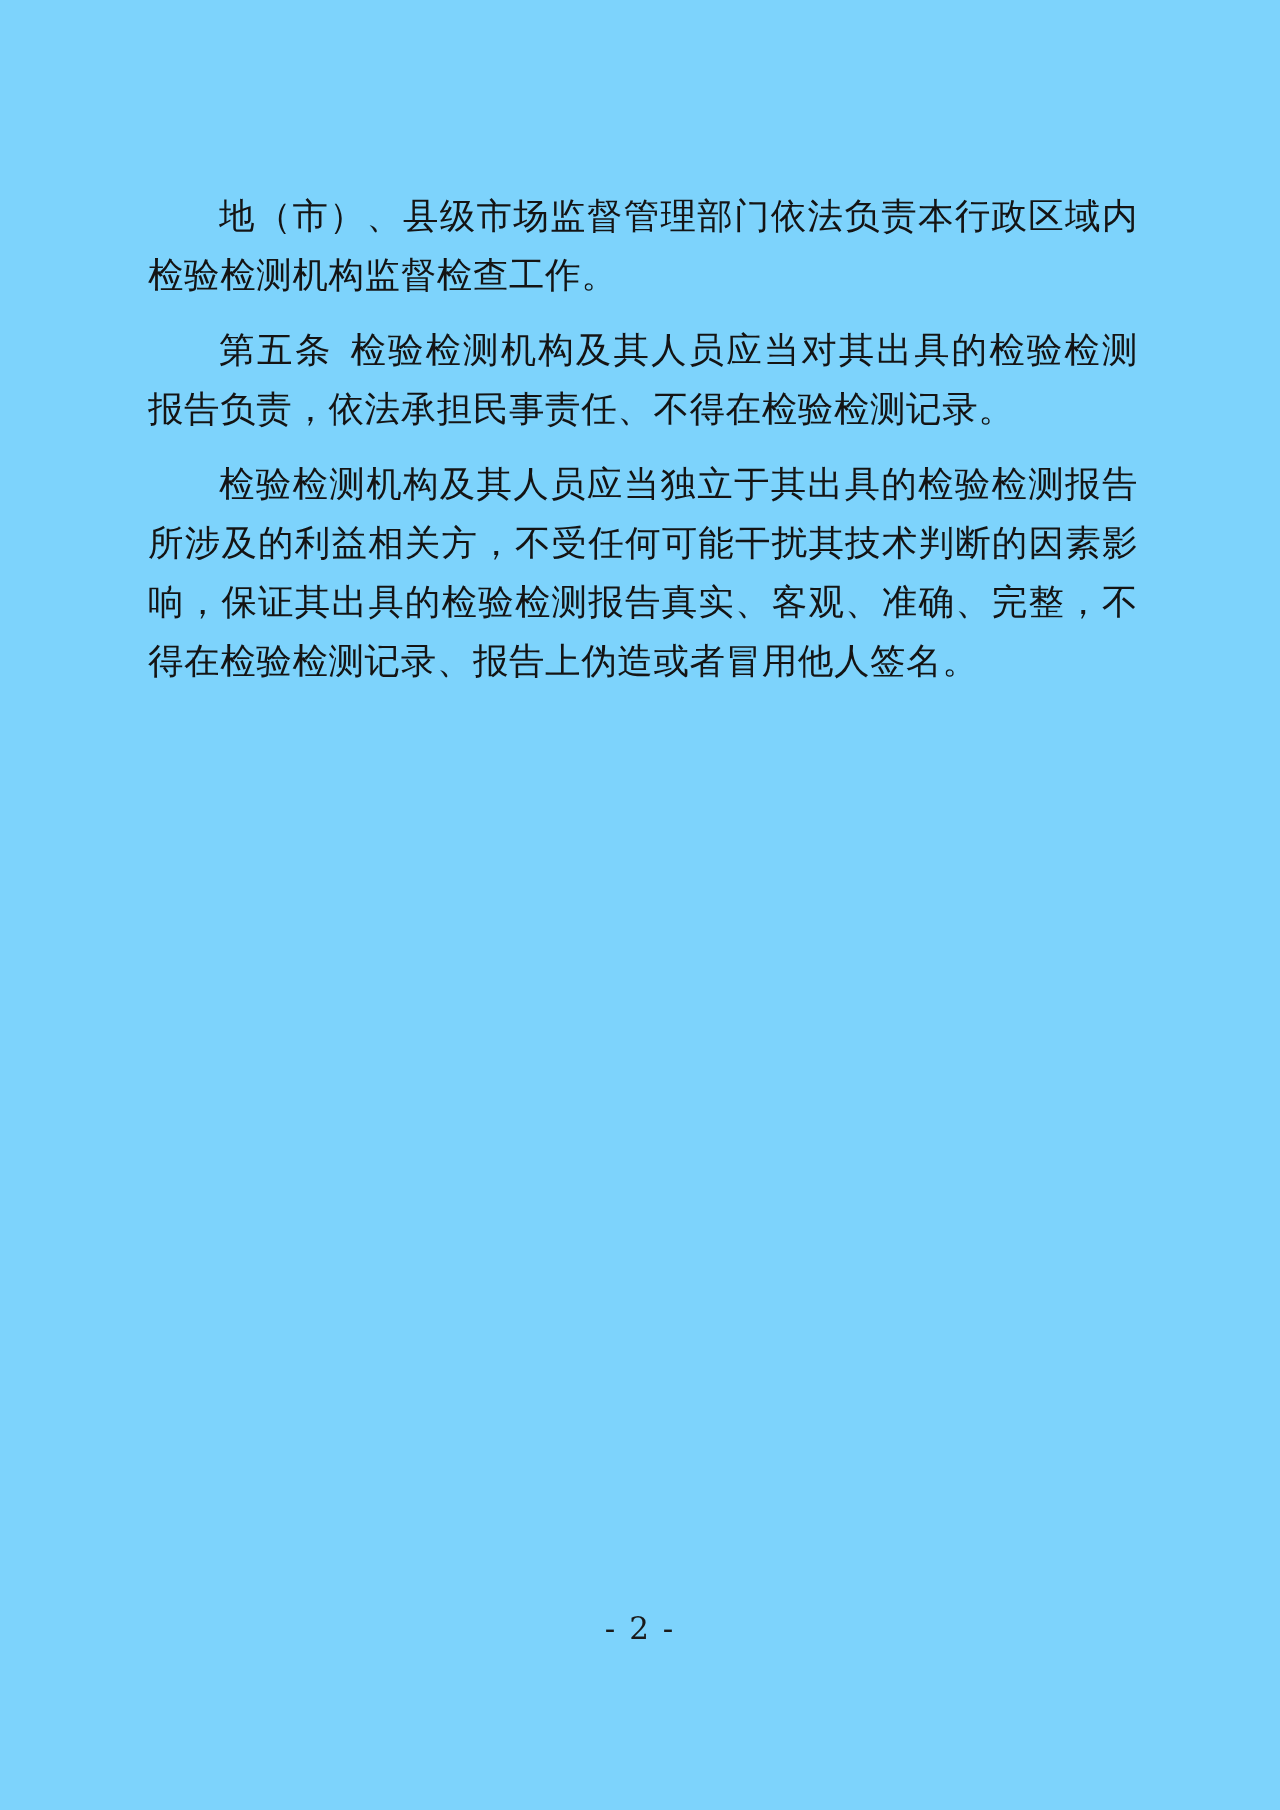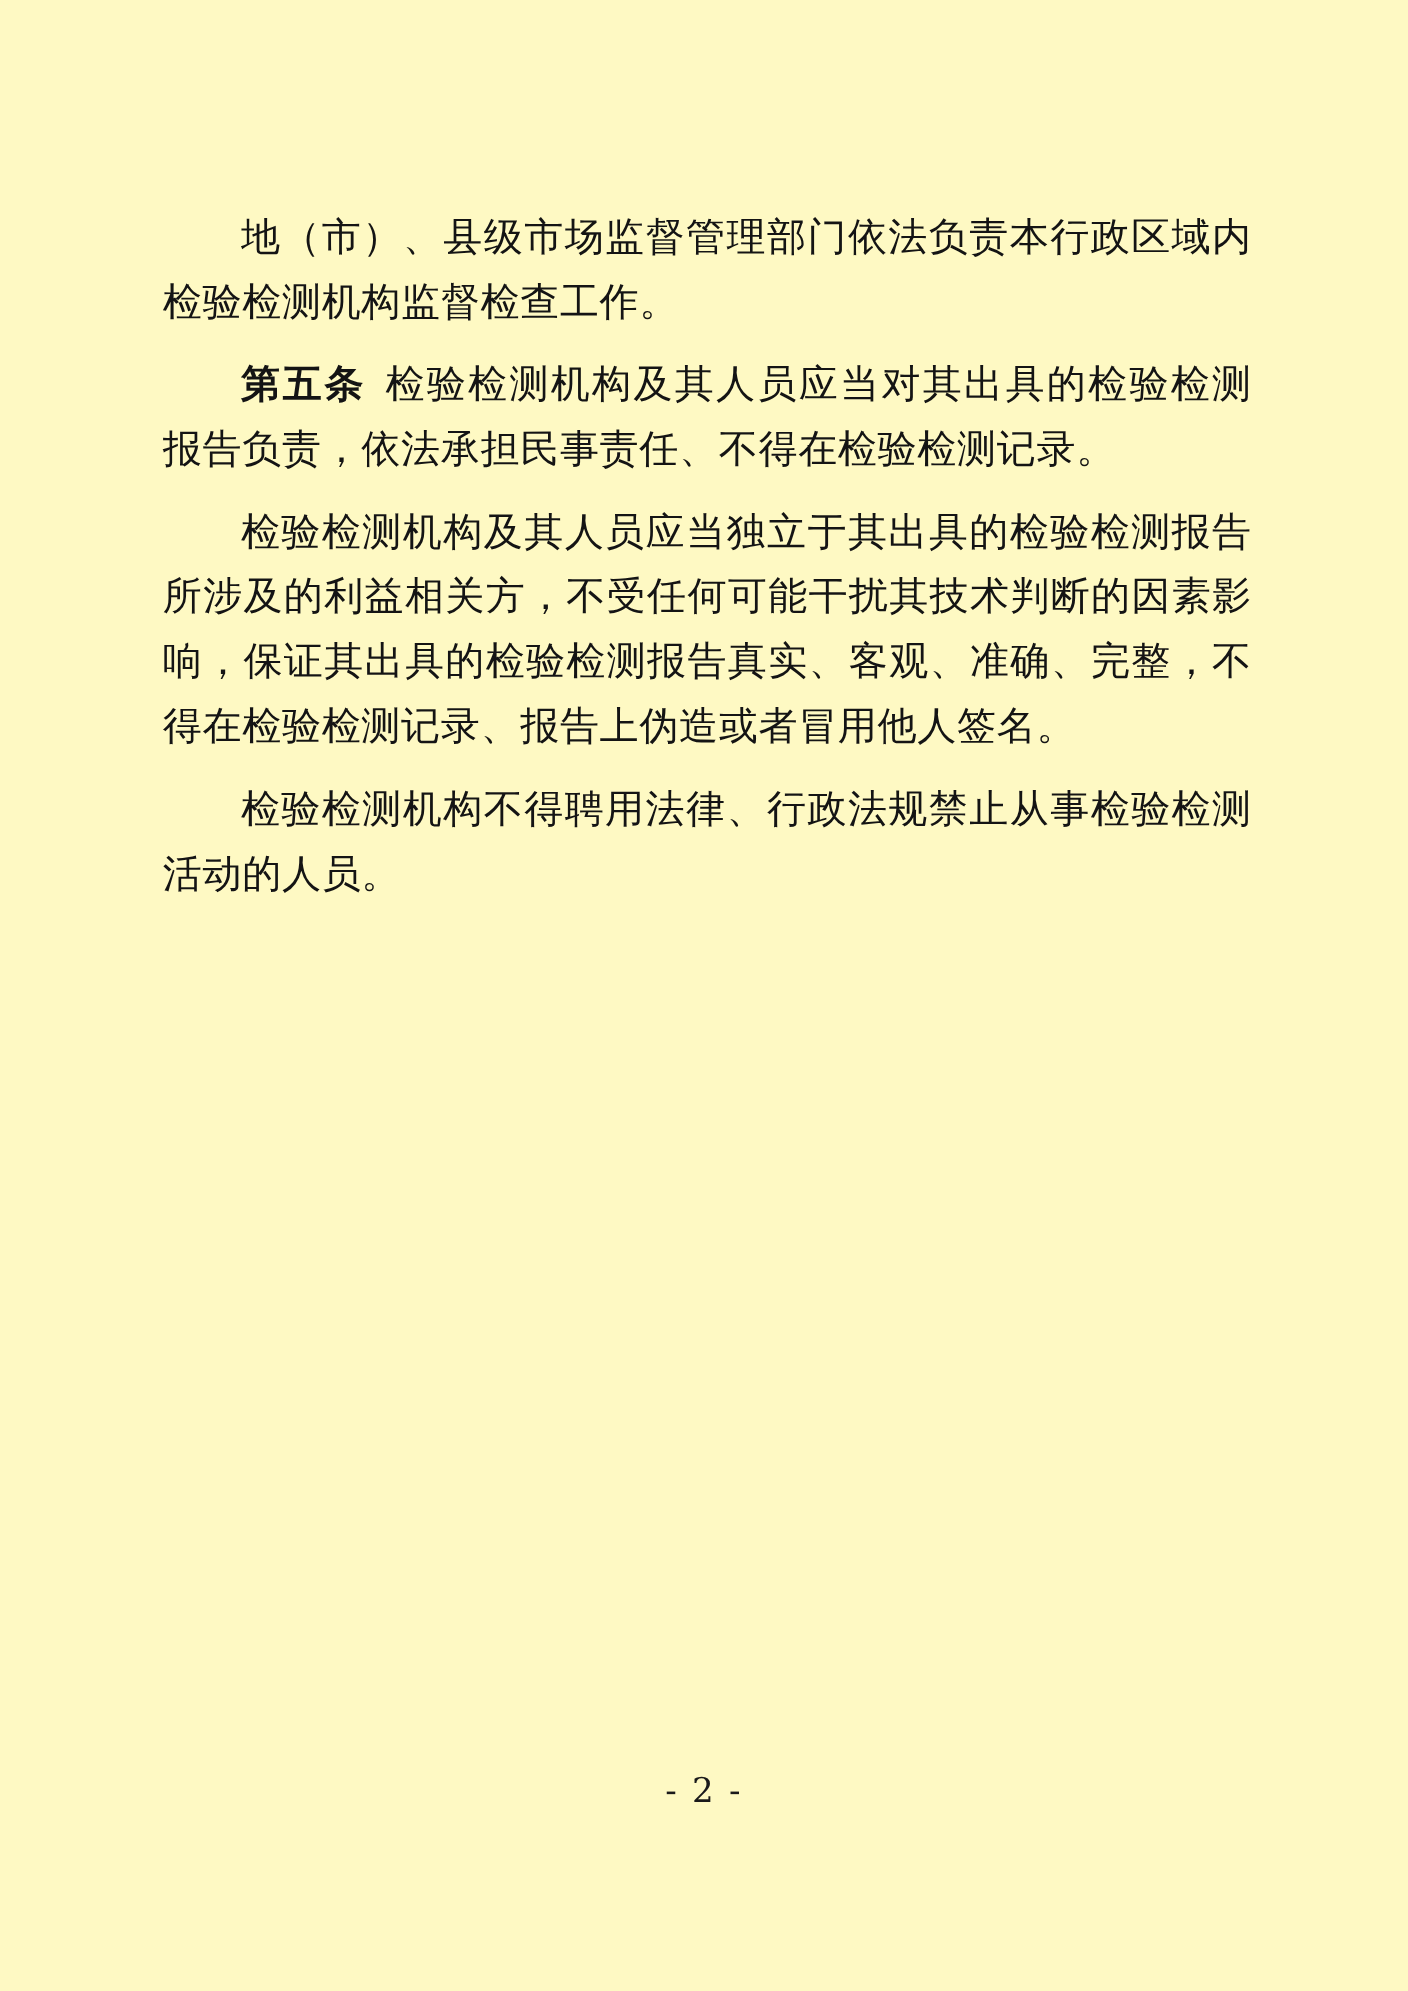--- a/index.html
+++ b/index.html
@@ -8,21 +8,21 @@
     background: #ffffff;
   }
   body {
     font-family: "DejaVu Serif", "Liberation Serif", serif;
     color: #1a1a1a;
   }
   .page {
     position: relative;
     width: 1280px;
     height: 1810px;
-    background: #fef9c3;
+    background: #7dd3fc;
     box-sizing: border-box;
     overflow: hidden;
   }
   .content {
     position: absolute;
     left: 148px;
     top: 186px;
     width: 990px;
   }
   .para {
@@ -33,21 +33,21 @@
     text-justify: inter-ideograph;
     margin: 0 0 0 0;
     text-indent: 2em;
     color: #141414;
     font-weight: 400;
   }
   .para + .para {
     margin-top: 16px;
   }
   .para .art {
-    font-weight: bold;
+    font-weight: normal;
     letter-spacing: 1px;
   }
   .para .art-gap {
     display: inline-block;
     width: 0.45em;
   }
   .footer {
     position: absolute;
     left: 0;
     right: 0;
@@ -68,18 +68,17 @@
     <p class="para"><span>地（市）、县级市场监督管理部门依法负责本行政区域内检验检测机构监督检查工作。</span></p>
 
     <p class="para"><span class="art">第五条</span><span class="art-gap"></span><span>检验检测机构及其人员应当对其出具的检验检测报告负责，依法承担民事责任、不得在检验检测记录。</span></p>
 
 
 
 
     <p class="para"><span>检验检测机构及其人员应当独立于其出具的检验检测报告所涉及的利益相关方，不受任何可能干扰其技术判断的因素影响，保证其出具的检验检测报告真实、客观、准确、完整，不得在检验检测记录、报告上伪造或者冒用他人签名。</span></p>
 
 
-    <p class="para"><span>检验检测机构不得聘用法律、行政法规禁止从事检验检测活动的人员。</span></p>
 
   </div>
 
   <div class="footer">- 2 -</div>
 </div>
 
 </body></html>

